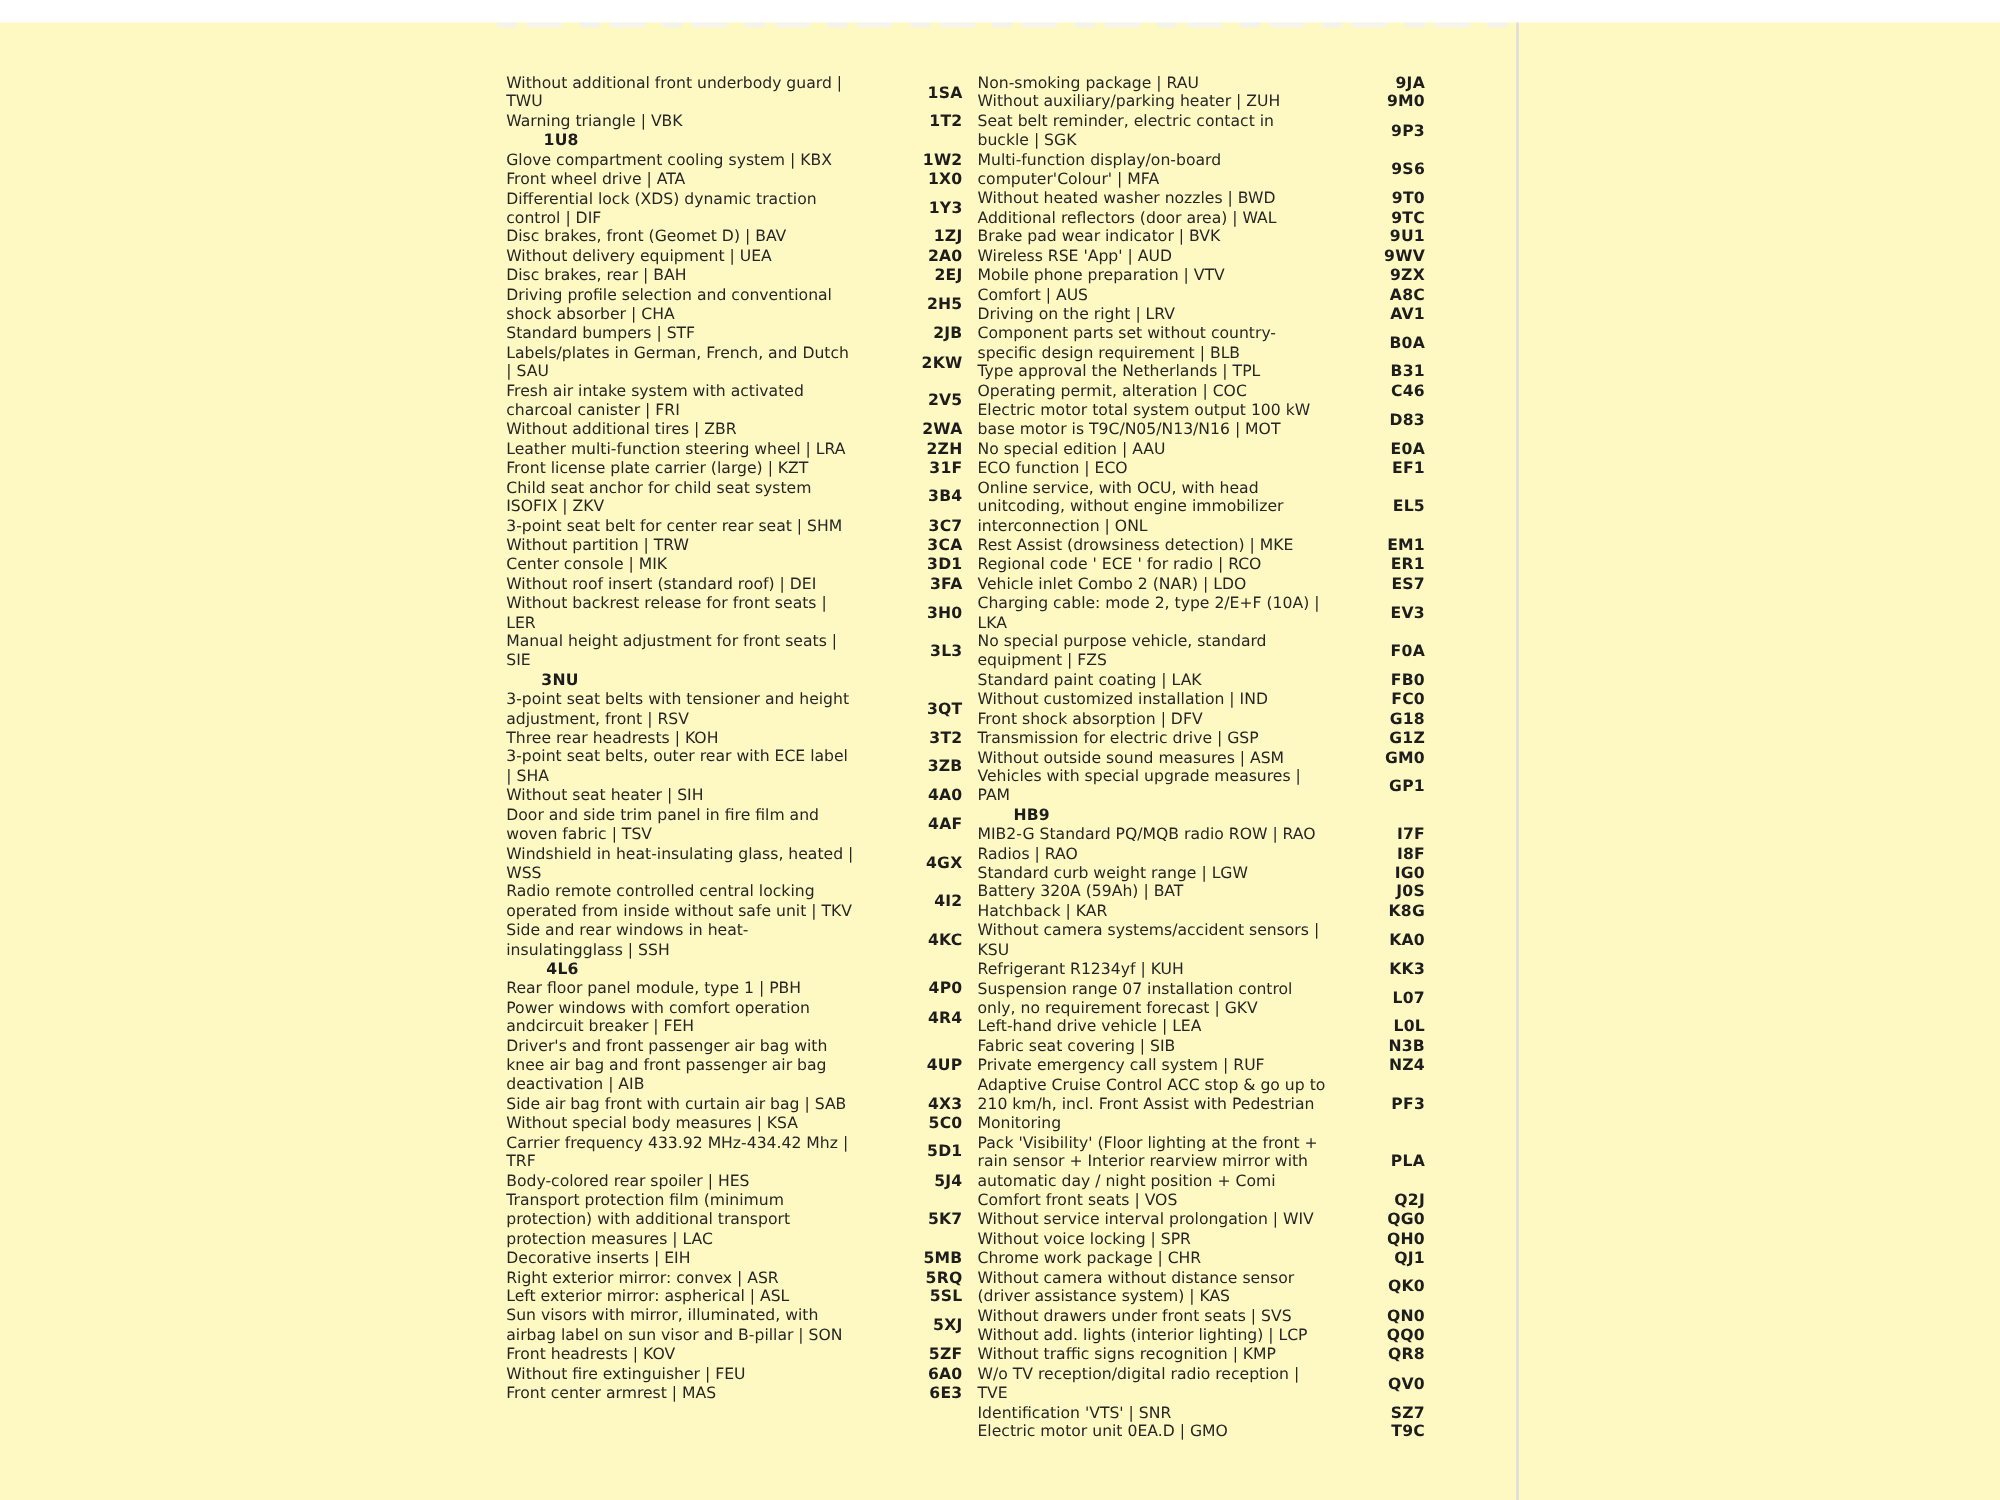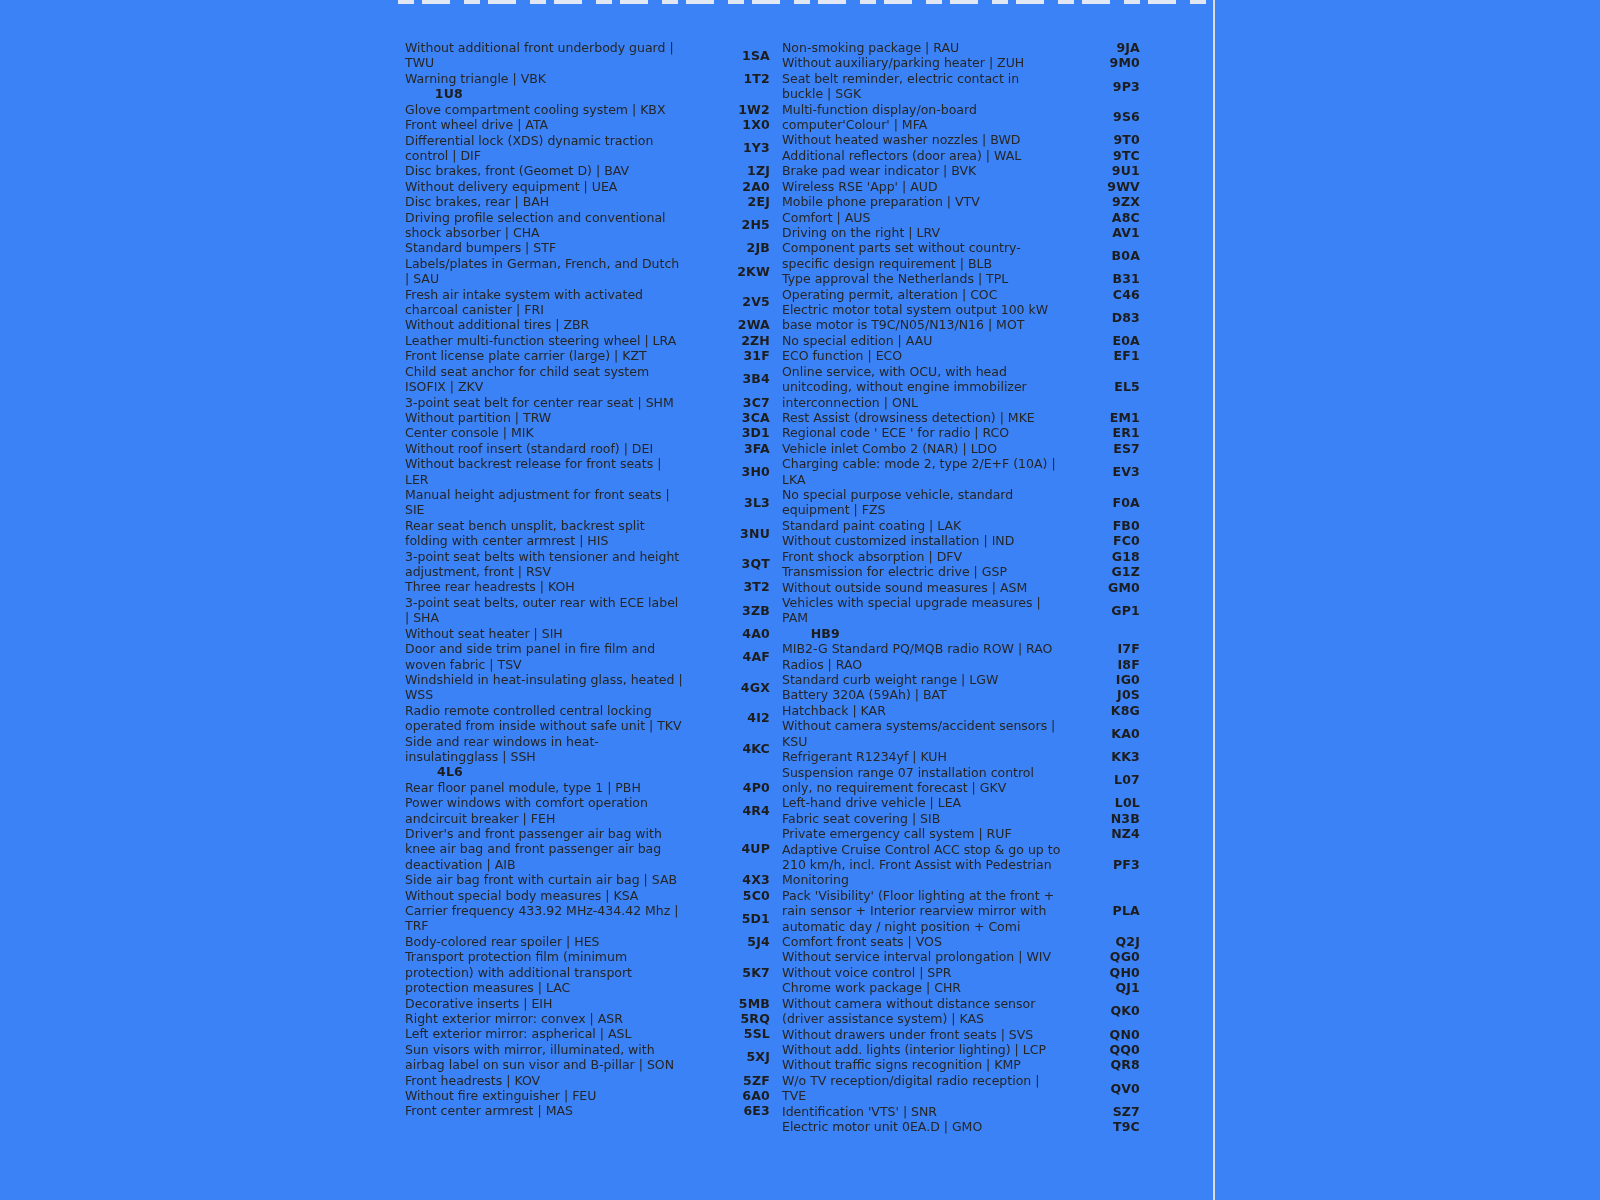--- a/index.html
+++ b/index.html
@@ -4,21 +4,21 @@
 <style>
   html,body{margin:0;padding:0;}
   body{
     width:1600px;height:1200px;
     background:#ffffff;
     font-family:"DejaVu Sans","Liberation Sans",sans-serif;
     color:#262626;
     overflow:hidden;
     position:relative;
   }
-  .page{position:absolute;inset:0;background:#3b82f6;}
+  .page{position:absolute;inset:0;background:#fef9c3;margin-top:18px;}
   .top-remnant{
     position:absolute;left:398px;top:0;width:812px;height:4px;
     background:repeating-linear-gradient(90deg,
       #f2f2f2 0px,#f2f2f2 16px,
       transparent 16px,transparent 24px,
       #f4f4f4 24px,#f4f4f4 52px,
       transparent 52px,transparent 66px);
     opacity:.9;
   }
   .divider{
@@ -193,24 +193,20 @@
           <div class="code">3H0</div>
         </div>
         <div class="row">
           <div class="desc">
             <div class="line">Manual height adjustment for front seats |</div>
             <div class="line">SIE</div>
           </div>
           <div class="code">3L3</div>
         </div>
         <div class="row">
-          <div class="desc">
-            <div class="line">Rear seat bench unsplit, backrest split</div>
-            <div class="line">folding with center armrest | HIS</div>
-          </div>
           <div class="code">3NU</div>
         </div>
         <div class="row">
           <div class="desc">
             <div class="line">3-point seat belts with tensioner and height</div>
             <div class="line">adjustment, front | RSV</div>
           </div>
           <div class="code">3QT</div>
         </div>
         <div class="row">
@@ -639,21 +635,21 @@
           <div class="code">Q2J</div>
         </div>
         <div class="row">
           <div class="desc">
             <div class="line">Without service interval prolongation | WIV</div>
           </div>
           <div class="code">QG0</div>
         </div>
         <div class="row">
           <div class="desc">
-            <div class="line">Without voice control | SPR</div>
+            <div class="line">Without voice locking | SPR</div>
           </div>
           <div class="code">QH0</div>
         </div>
         <div class="row">
           <div class="desc">
             <div class="line">Chrome work package | CHR</div>
           </div>
           <div class="code">QJ1</div>
         </div>
         <div class="row">

